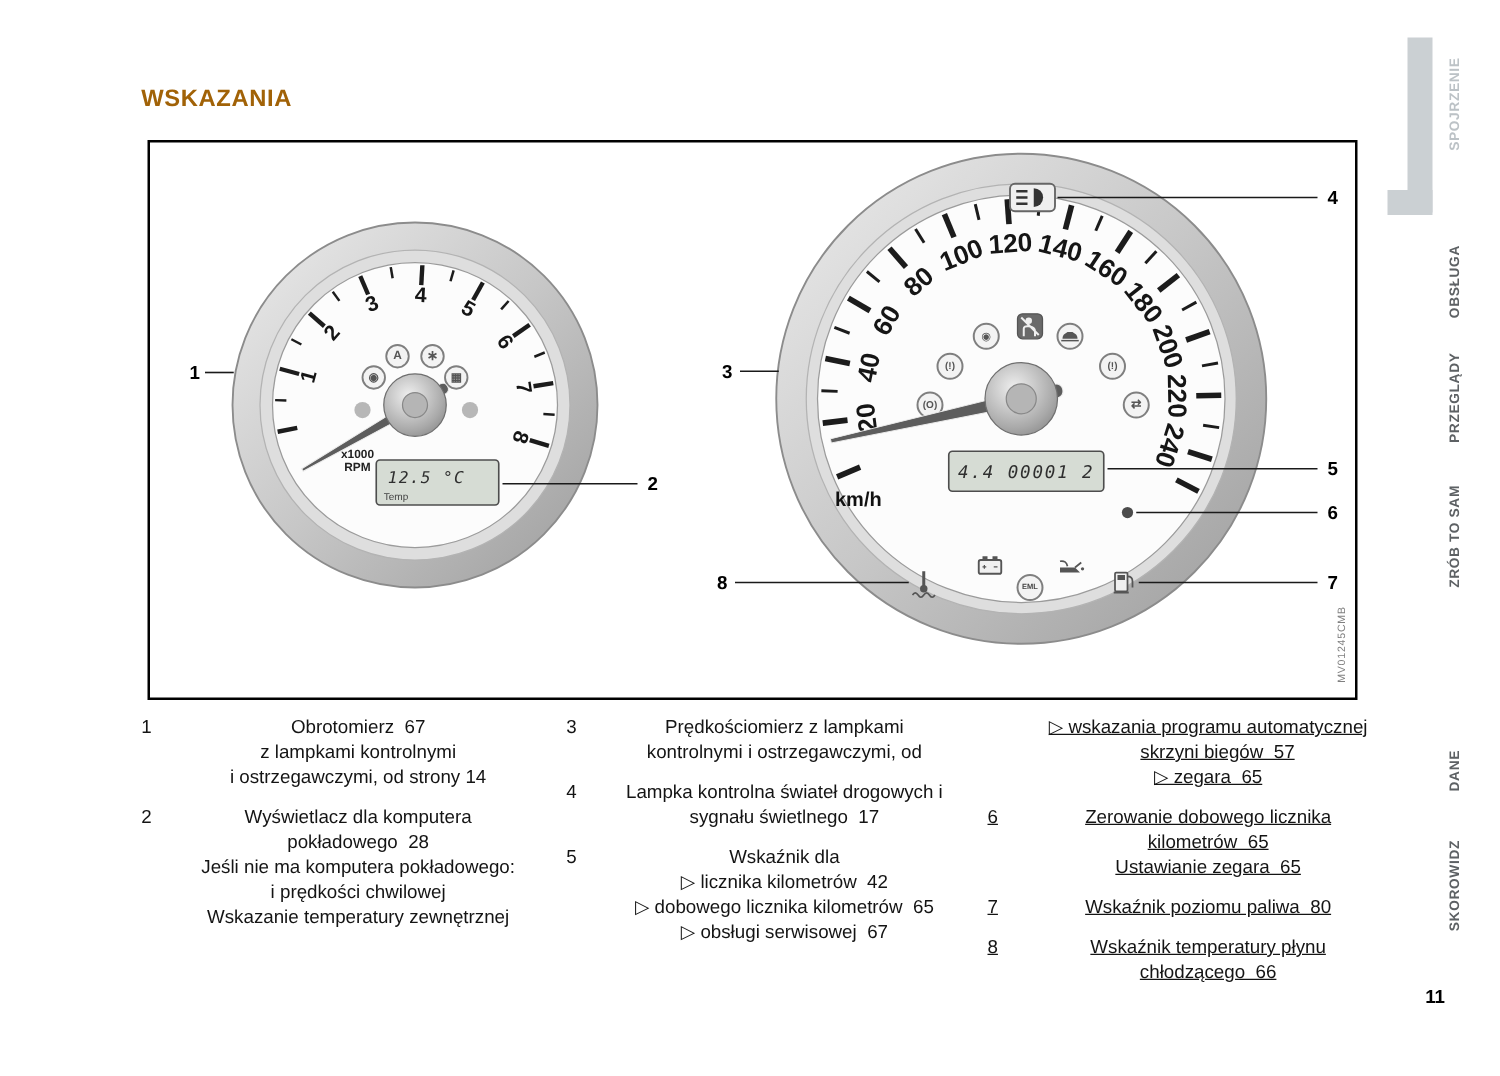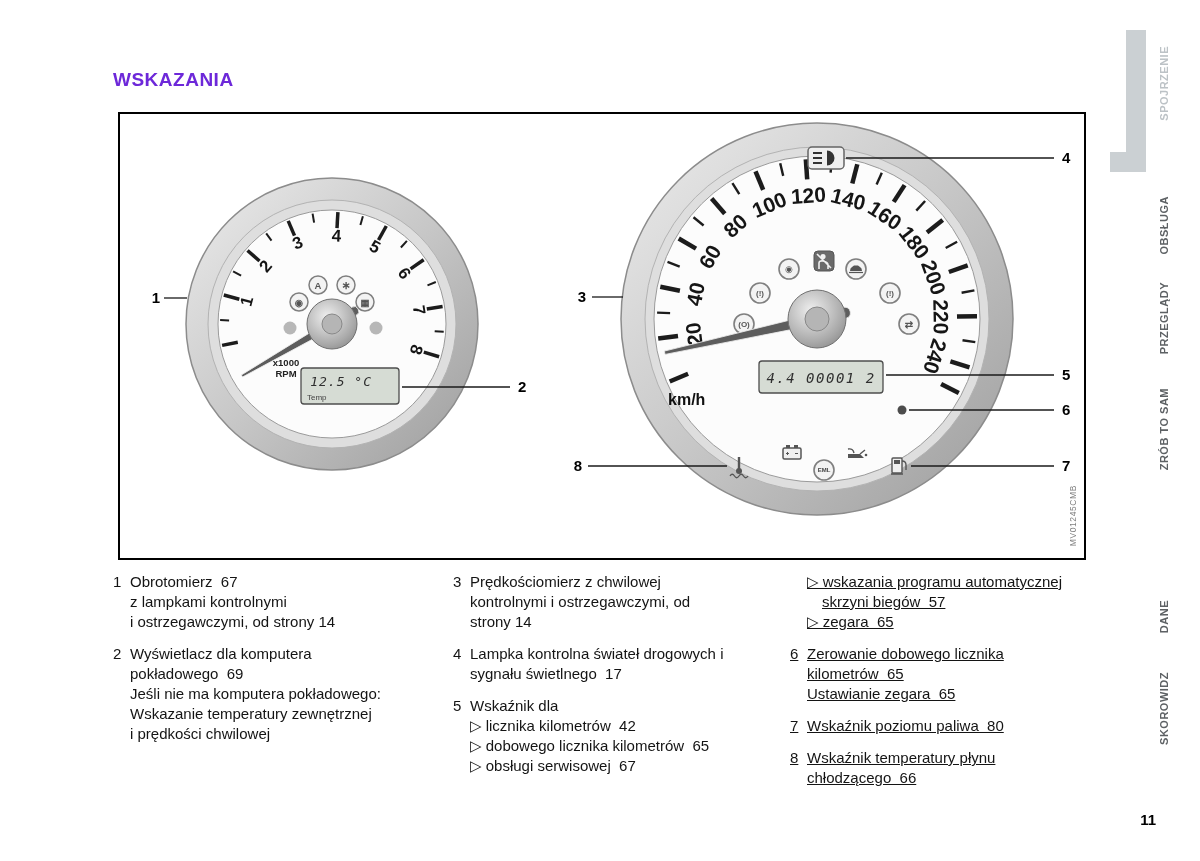--- a/index.html
+++ b/index.html
@@ -3,50 +3,50 @@
 <meta charset="utf-8">
 <style>
   html,body{margin:0;padding:0;}
   body{
     width:1200px;height:861px;position:relative;overflow:hidden;
     background:#ffffff;color:#111;
     font-family:"Liberation Sans",sans-serif;
   }
   .page-title{
     position:absolute;left:113px;top:56px;
-    font-size:19px;font-weight:bold;letter-spacing:.5px;color:#6d28d9;
+    font-size:19px;font-weight:bold;letter-spacing:.5px;color:#a16207;
   }
   .diagram-box{
     position:absolute;left:118px;top:112px;width:968px;height:448px;
     border:2px solid #000;background:#fff;box-sizing:border-box;
   }
   .fig-code{
     position:absolute;right:6px;bottom:12px;
     writing-mode:vertical-rl;transform:rotate(180deg);
     font-size:8.5px;color:#808080;letter-spacing:.6px;
   }
   .legend-col{position:absolute;top:572px;font-size:15px;line-height:20px;color:#141414;}
   #col1{left:113px;width:330px;}
   #col2{left:453px;width:332px;}
   #col3{left:790px;width:336px;text-decoration:underline;}
   .legend-item{display:flex;margin-bottom:12px;}
   .li-num{width:17px;flex:none;}
-  .li-text{flex:1;}
+  .li-text{flex:1;text-align:center;}
   .li-line{white-space:pre-wrap;}
   .li-line.ind{padding-left:15px;}
   .vtab{
     position:absolute;right:30px;
     writing-mode:vertical-rl;transform:rotate(180deg);
     font-size:11px;font-weight:bold;letter-spacing:.5px;color:#5d6164;
     white-space:nowrap;
   }
   .vtab.light{color:#bcc2c6;}
   .bm-v{position:absolute;top:30px;right:54px;width:20px;height:140px;background:#cbd0d3;}
   .bm-h{position:absolute;top:152px;right:54px;width:36px;height:20px;background:#cbd0d3;}
-  .page-number{position:absolute;right:44px;top:811px;font-size:15px;font-weight:bold;color:#000;}
+  .page-number{position:absolute;right:44px;top:789px;font-size:15px;font-weight:bold;color:#000;}
 </style>
 </head>
 <body>
 
 <h1 class="page-title">WSKAZANIA</h1>
 
 <div class="diagram-box">
   <svg width="964" height="444" viewBox="0 0 964 444">
     <defs>
       <linearGradient id="bezelG" x1="0" y1="0" x2="1" y2="1">
@@ -286,35 +286,34 @@
     <div class="li-text">
       <div class="li-line">Obrotomierz  67</div>
       <div class="li-line">z lampkami kontrolnymi</div>
       <div class="li-line">i ostrzegawczymi, od strony 14</div>
     </div>
   </div>
   <div class="legend-item">
     <span class="li-num">2</span>
     <div class="li-text">
       <div class="li-line">Wyświetlacz dla komputera</div>
-      <div class="li-line">pokładowego  69</div>
+      <div class="li-line">pokładowego  28</div>
       <div class="li-line">Jeśli nie ma komputera pokładowego:</div>
+      <div class="li-line">i prędkości chwilowej</div>
       <div class="li-line">Wskazanie temperatury zewnętrznej</div>
-      <div class="li-line">i prędkości chwilowej</div>
     </div>
   </div>
 </div>
 
 <div class="legend-col" id="col2">
   <div class="legend-item">
     <span class="li-num">3</span>
     <div class="li-text">
-      <div class="li-line">Prędkościomierz z chwilowej</div>
+      <div class="li-line">Prędkościomierz z lampkami</div>
       <div class="li-line">kontrolnymi i ostrzegawczymi, od</div>
-      <div class="li-line">strony 14</div>
     </div>
   </div>
   <div class="legend-item">
     <span class="li-num">4</span>
     <div class="li-text">
       <div class="li-line">Lampka kontrolna świateł drogowych i</div>
       <div class="li-line">sygnału świetlnego  17</div>
     </div>
   </div>
   <div class="legend-item">

